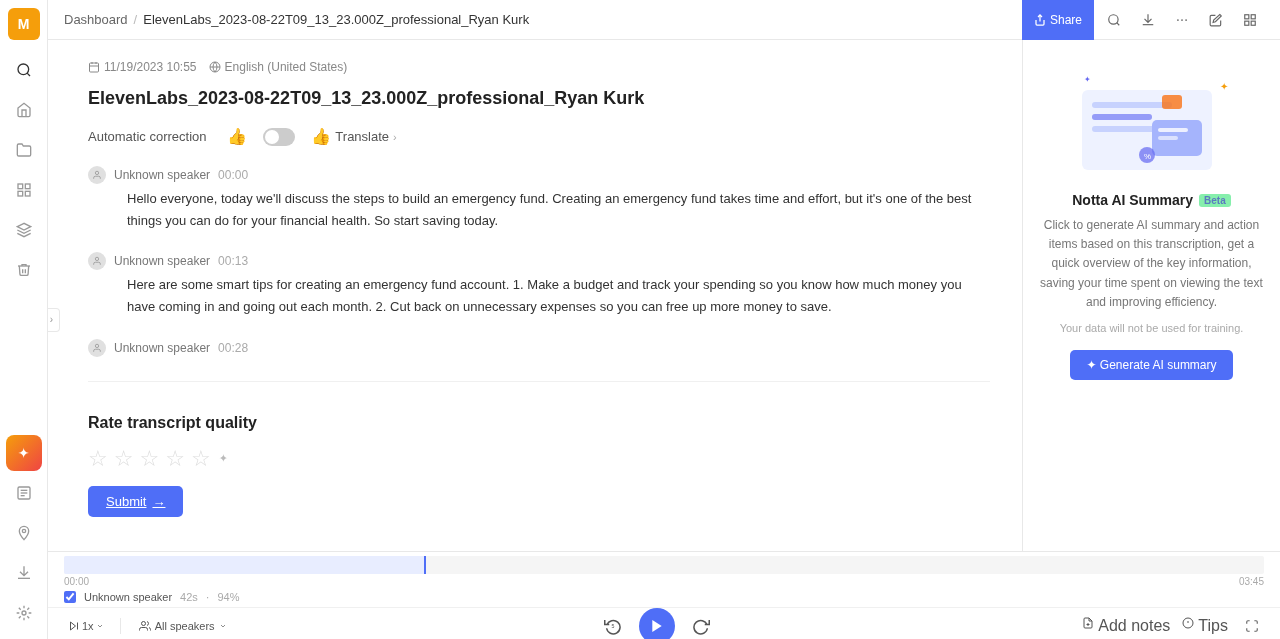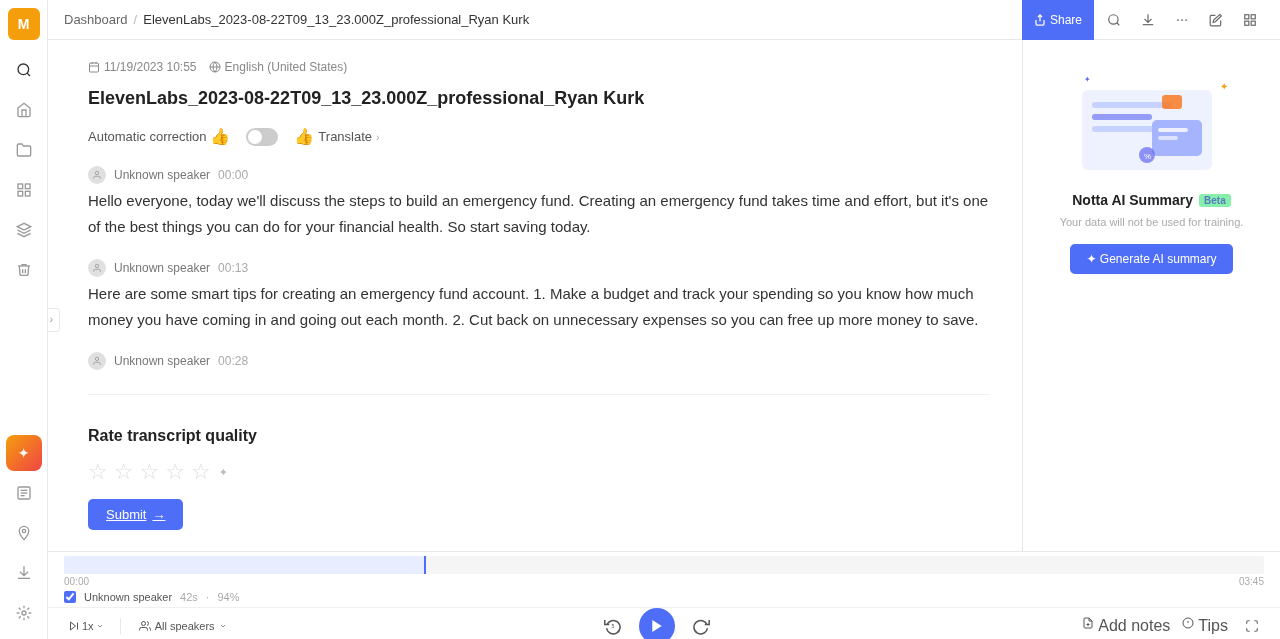--- a/index.html
+++ b/index.html
@@ -120,21 +120,21 @@
     }
     .transcript-title {
       font-size: 18px; font-weight: 600; color: #222;
       margin-bottom: 16px; line-height: 1.4;
     }
     .auto-correction-bar {
       display: flex; align-items: center; gap: 16px;
       margin-bottom: 20px;
     }
     .auto-corr-label {
-      display: flex; align-items: center; gap: 4px;
+      display: flex; align-items: center; gap: 21px;
       font-size: 13px; color: #555;
     }
     .toggle-switch {
       width: 32px; height: 18px;
       background: #ccc; border-radius: 9px;
       position: relative; cursor: pointer;
     }
     .toggle-switch::after {
       content: '';
       position: absolute;
@@ -156,22 +156,23 @@
       margin-bottom: 4px; font-size: 12px; color: #888;
     }
     .speaker-avatar {
       width: 18px; height: 18px; border-radius: 50%;
       background: #e0e0e0; display: flex; align-items: center; justify-content: center;
       font-size: 9px; color: #999;
     }
     .speaker-name { color: #777; }
     .speaker-time { color: #aaa; }
     .transcript-text {
-      font-size: 15px; color: #333; line-height: 1.7;
+      font-size: 13px; color: #333; line-height: 1.7;
       padding-left: 0;
+      margin-left: 39px;
     }
 
     
     .section-divider {
       border: none; border-top: 1px solid #f0f0f0;
       margin: 24px 0;
     }
 
     
     .rate-section { padding: 8px 0 16px; }
@@ -586,20 +587,21 @@
           <circle cx="85" cy="95" r="8" fill="#6366f1" opacity="0.7"></circle>
           <text x="82" y="99" font-size="8" fill="#fff">%</text>
         </svg>
       </div>
 
       <div class="ai-summary-title">
         <span>Notta AI Summary</span>
         <span class="beta-badge">Beta</span>
       </div>
 
+      <p class="ai-description">Click to generate AI summary and action items based on this transcription, get a quick overview of the key information, saving your time spent on viewing the text and improving efficiency.</p>
       <p class="ai-note">Your data will not be used for training.</p>
 
       <button class="generate-btn">
         <span>✦ Generate AI summary</span>
       </button>
     </div>
   </div>
 
   <div class="bottom-player">
     <div class="waveform-area">

